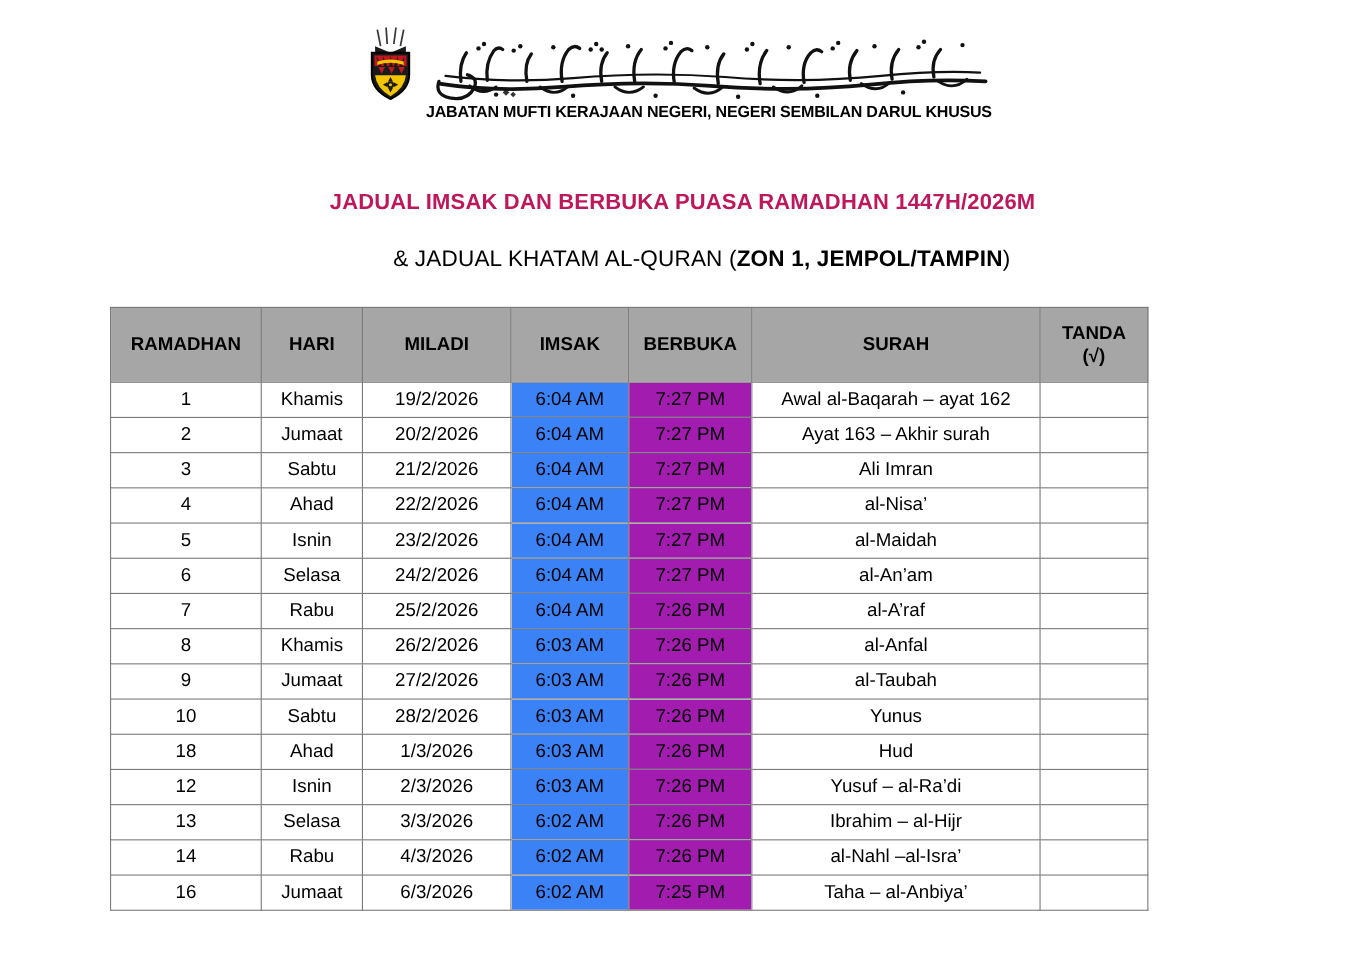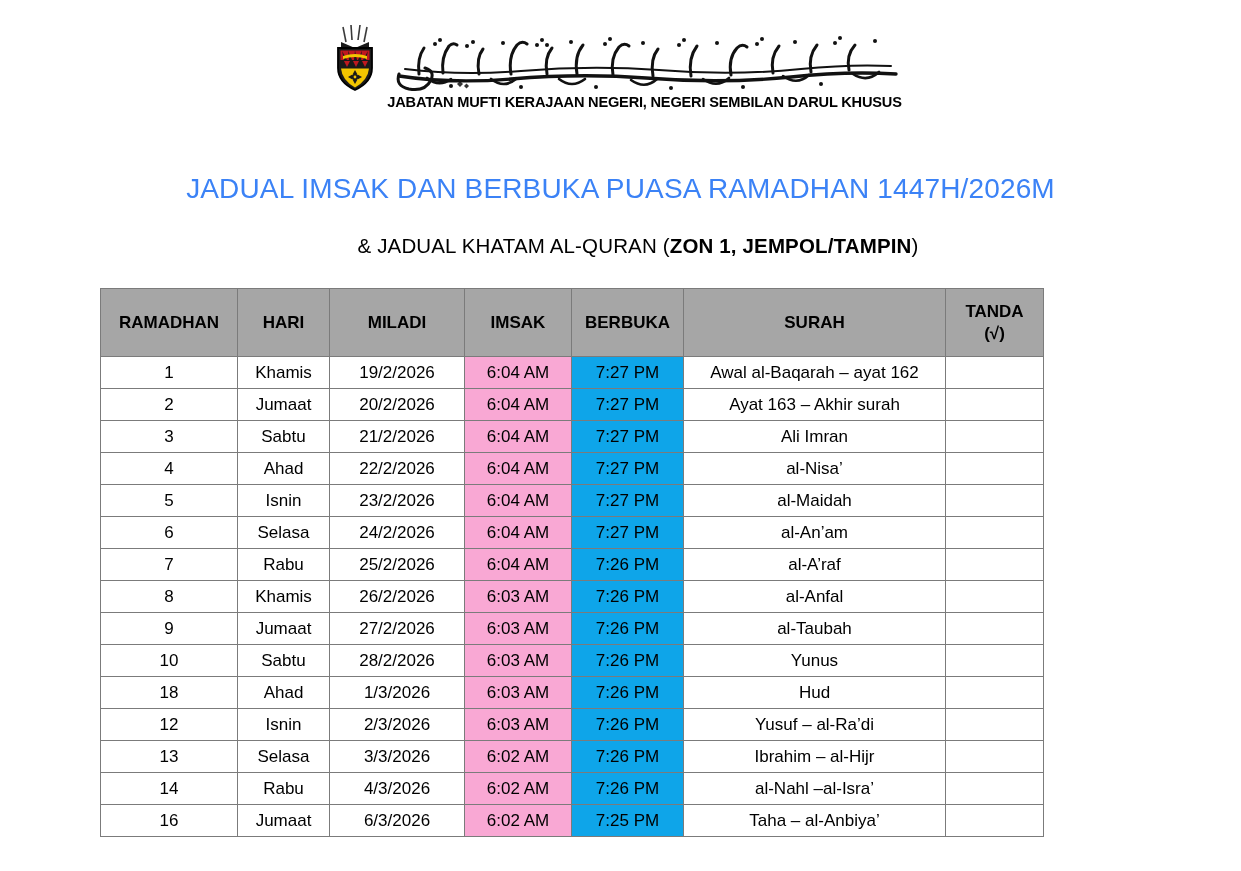--- a/index.html
+++ b/index.html
@@ -62,25 +62,25 @@
     margin-left: 48px;
     white-space: nowrap;
   }
 
   
   .title-block {
     text-align: center;
     margin-top: 62px;
   }
   .title-line1 {
-    font-size: 28px;
-    font-weight: normal;
+    font-size: 20px;
+    font-weight: bold;
     letter-spacing: 0.15px;
     line-height: 1.2;
-    color: #3b82f6;
+    color: #be185d;
   }
   .title-line2 {
     font-size: 20.5px;
     font-weight: normal;
     letter-spacing: 0.15px;
     line-height: 1.2;
     color: #000;
     margin-top: 28px;
     padding-left: 35px;
   }
@@ -122,22 +122,22 @@
     border: 1px solid #7b7b7b;
     height: 32px;
     text-align: center;
     vertical-align: middle;
     padding: 1px 5px;
     font-size: 17px;
     background: #ffffff;
     white-space: nowrap;
     overflow: hidden;
   }
-  table.jadual td.imsak   { background: #f9a8d4; }
-  table.jadual td.berbuka { background: #0ea5e9; }
+  table.jadual td.imsak   { background: #3b82f6; }
+  table.jadual td.berbuka { background: #a21caf; }
   table.jadual td.tanda   { background: #ffffff; }
 </style>
 </head>
 <body>
 
 <div class="letterhead">
   <div class="letterhead-inner">
     <div class="crest-row">
 
       <div class="crest">

